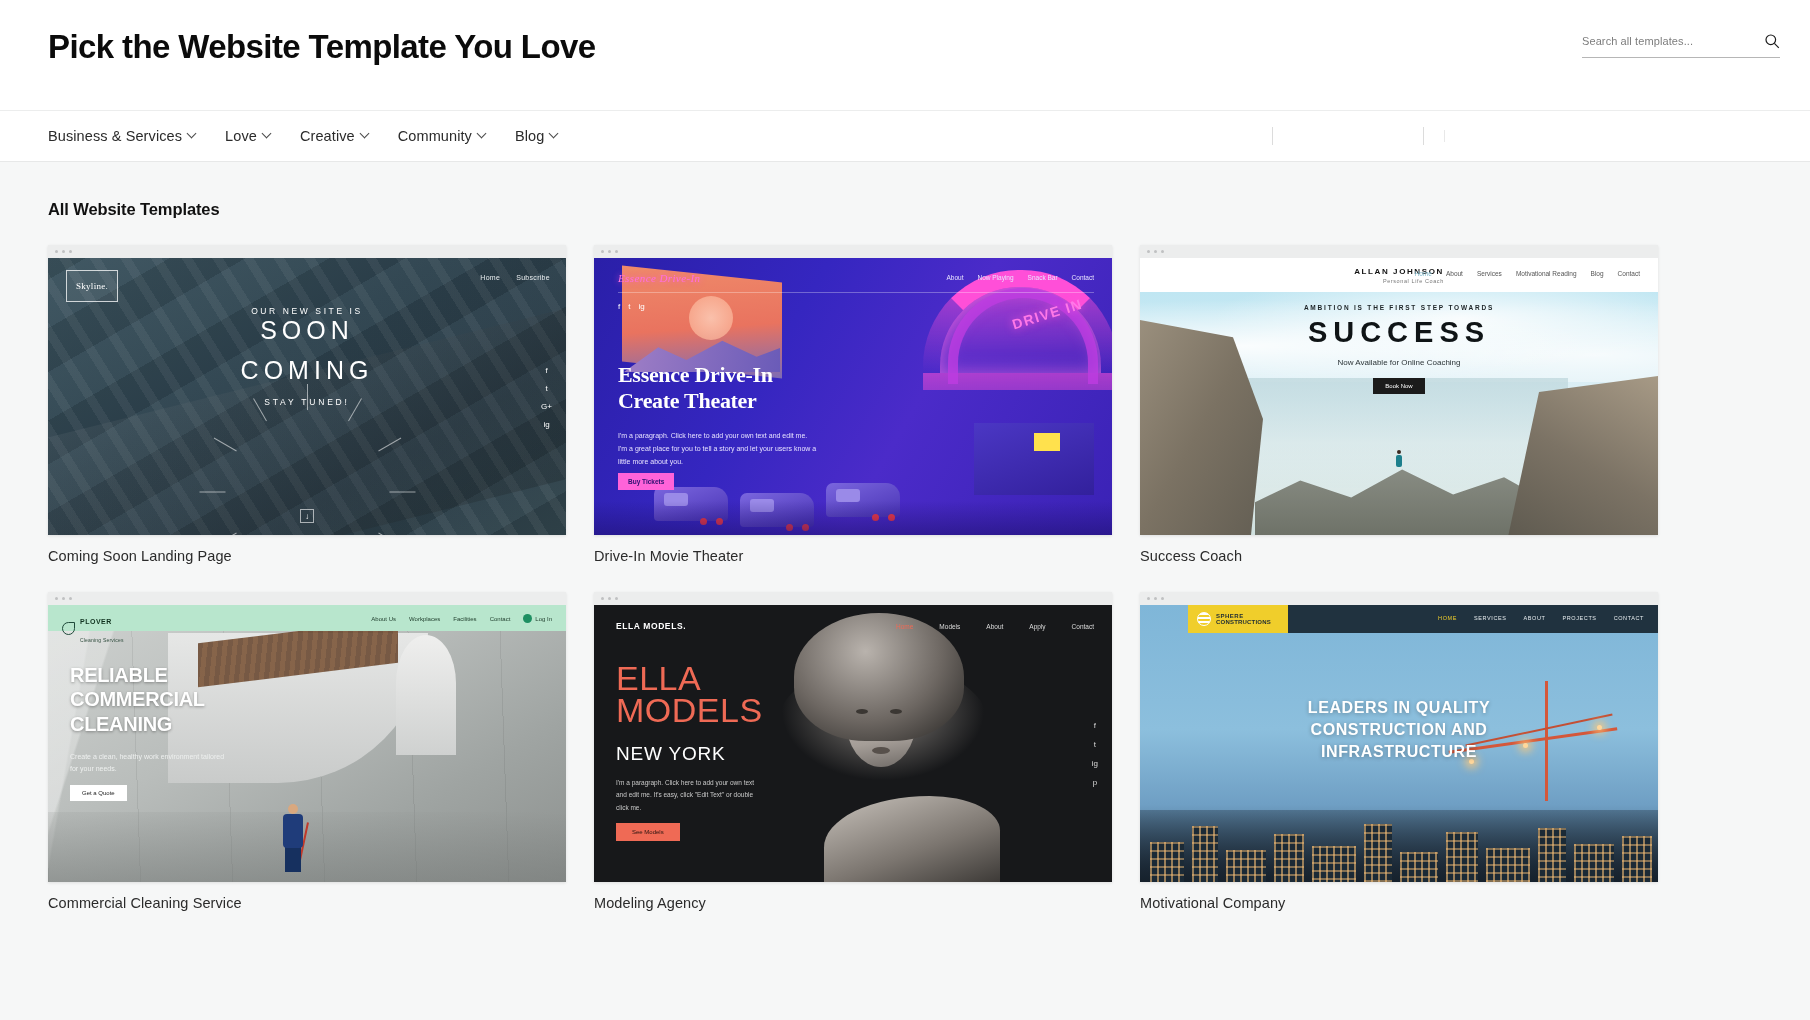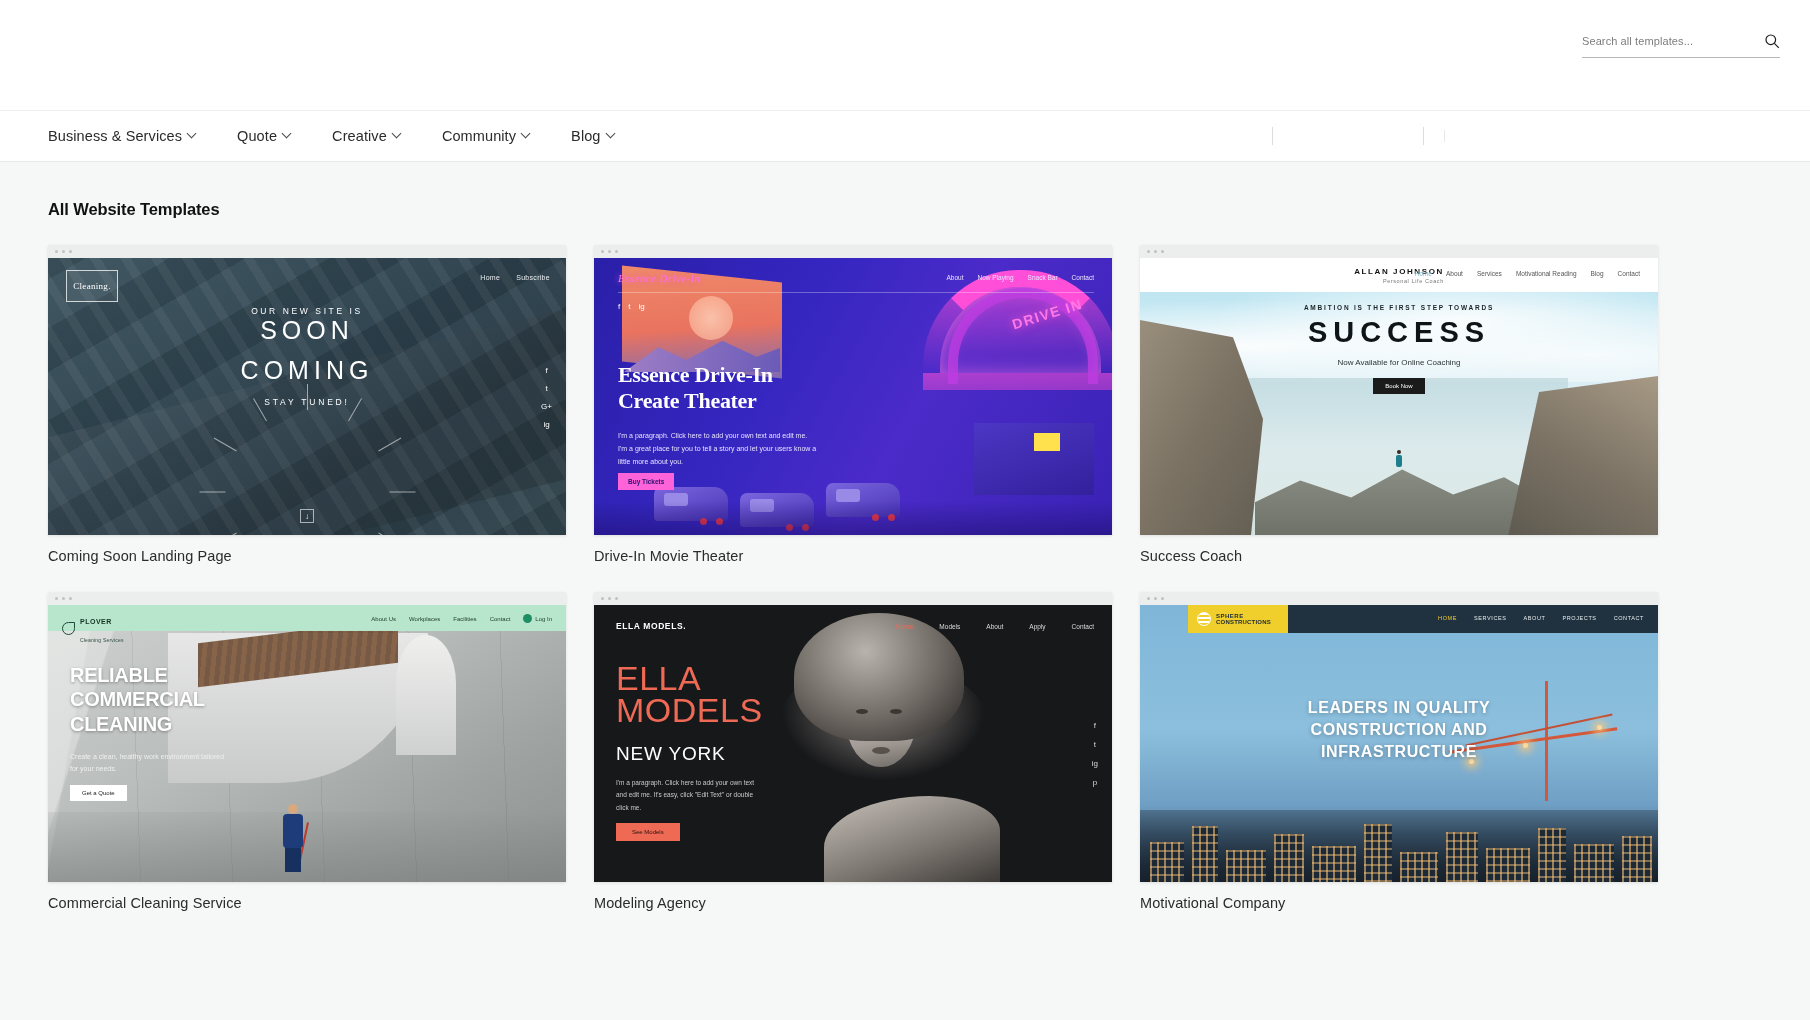--- a/index.html
+++ b/index.html
@@ -32,21 +32,21 @@
   }
   .search-input::placeholder { color: #7d7d7d; }
   .search-icon { width: 16px; height: 16px; flex: 0 0 16px; }
 
   
   .navbar {
     height: 52px; background: #fff; border-top: 1px solid #eceded;
     border-bottom: 1px solid #e7e8e8;
     display: flex; align-items: center; position: relative;
   }
-  .nav-items { display: flex; align-items: center; padding-left: 48px; gap: 40px; }
+  .nav-items { display: flex; align-items: center; padding-left: 48px; gap: 28px; }
   .nav-item {
     display: flex; align-items: center; gap: 6px; cursor: pointer;
     font-size: 14.5px; color: #2b2b2b; letter-spacing: .1px;
   }
   .chev { display: inline-block; width: 9px; height: 9px; position: relative; top: -2px; }
   .chev::after {
     content: ""; position: absolute; left: 0; top: 0;
     width: 6px; height: 6px; border-right: 1.3px solid #4a4a4a; border-bottom: 1.3px solid #4a4a4a;
     transform: rotate(45deg);
   }
@@ -265,38 +265,39 @@
   .c6 .win { position:absolute; bottom:0; width:100%; height:100%;
      background: repeating-linear-gradient(90deg, rgba(255,196,120,.55) 0 2px, transparent 2px 7px),
                  repeating-linear-gradient(180deg, rgba(255,196,120,.45) 0 2px, transparent 2px 8px); }
 </style>
 </head>
 <body>
 
 <div class="page">
 
   <div class="header">
+    <div class="page-title">Pick the Website Template You Love</div>
 
     <div class="search-wrap">
       <input class="search-input" type="text" placeholder="Search all templates..." style="">
       <svg class="search-icon" viewBox="0 0 20 20">
         <circle cx="8.5" cy="8.5" r="6" fill="none" stroke="#1b1b1b" stroke-width="1.5"></circle>
         <line x1="13" y1="13" x2="18.5" y2="18.5" stroke="#1b1b1b" stroke-width="1.5"></line>
       </svg>
     </div>
   </div>
 
   <div class="navbar">
     <div class="nav-items">
       <div class="nav-item">
         <span>Business &amp; Services</span>
         <span class="chev"></span>
       </div>
       <div class="nav-item">
-        <span>Quote</span>
+        <span>Love</span>
         <span class="chev"></span>
       </div>
       <div class="nav-item">
         <span>Creative</span>
         <span class="chev"></span>
       </div>
       <div class="nav-item">
         <span>Community</span>
         <span class="chev"></span>
       </div>
@@ -321,21 +322,21 @@
         <div class="thumb">
           <div class="browser-bar">
             <span class="dot"></span>
             <span class="dot"></span>
             <span class="dot"></span>
           </div>
           <div class="shot">
             <div class="c1">
               <div class="stripes"></div>
               <div class="road"></div>
-              <div class="logo">Cleaning.</div>
+              <div class="logo">Skyline.</div>
               <div class="sitenav nav">
                 <span>Home</span>
                 <span>Subscribe</span>
               </div>
               <div class="rays">
                 <span class="ray" style="transform:rotate(0deg)"></span>
                 <span class="ray" style="transform:rotate(30deg)"></span>
                 <span class="ray" style="transform:rotate(60deg)"></span>
                 <span class="ray" style="transform:rotate(90deg)"></span>
                 <span class="ray" style="transform:rotate(120deg)"></span>

